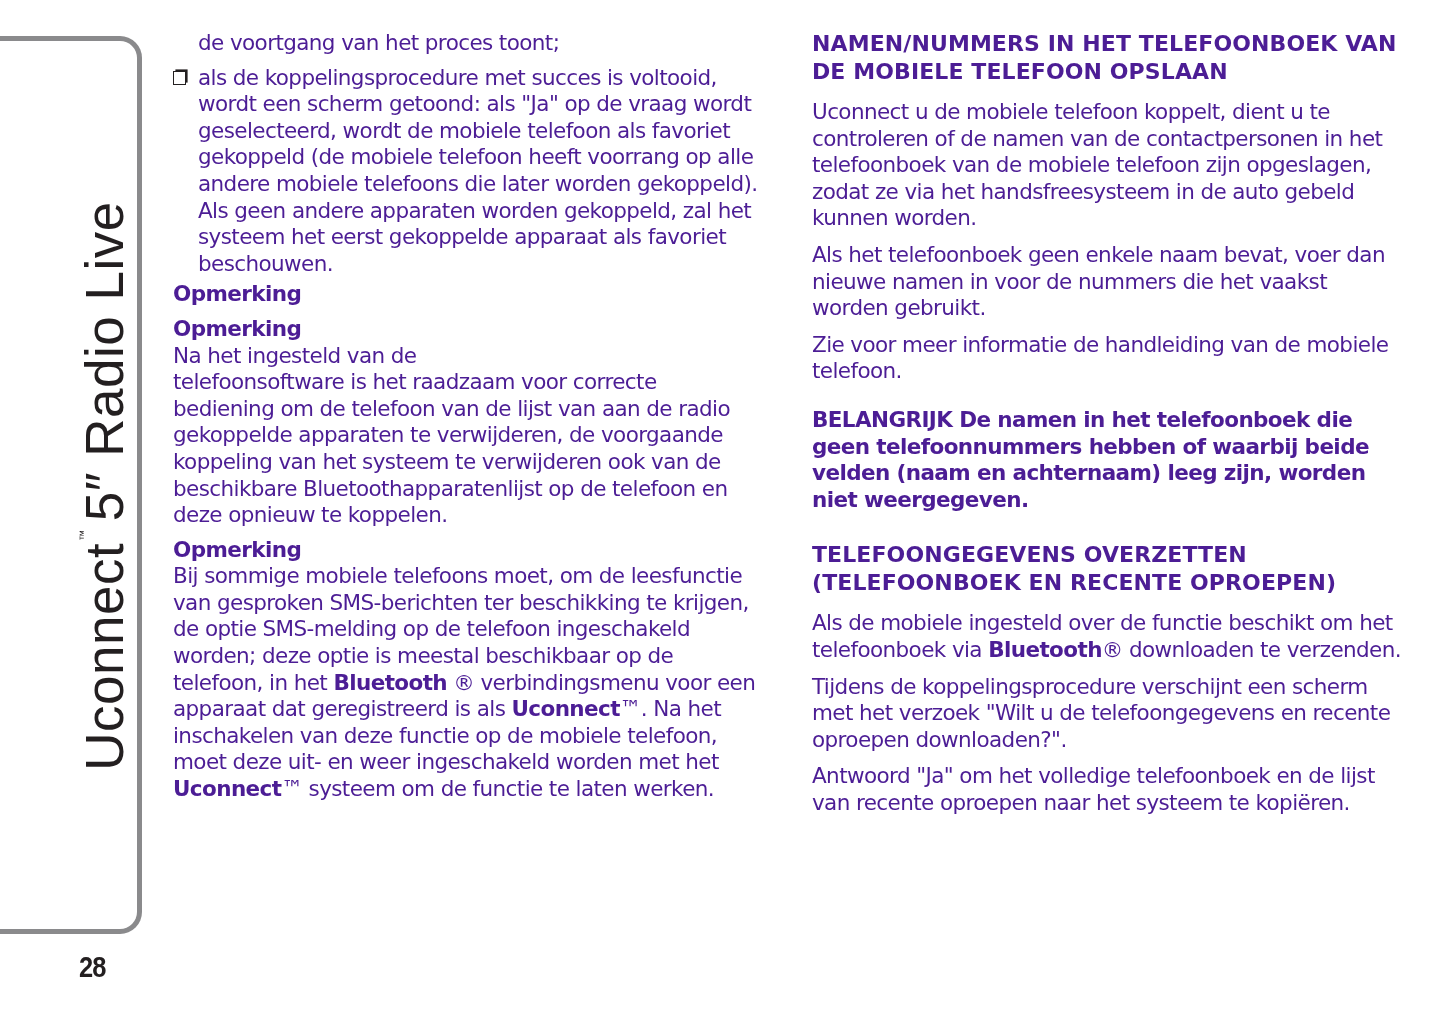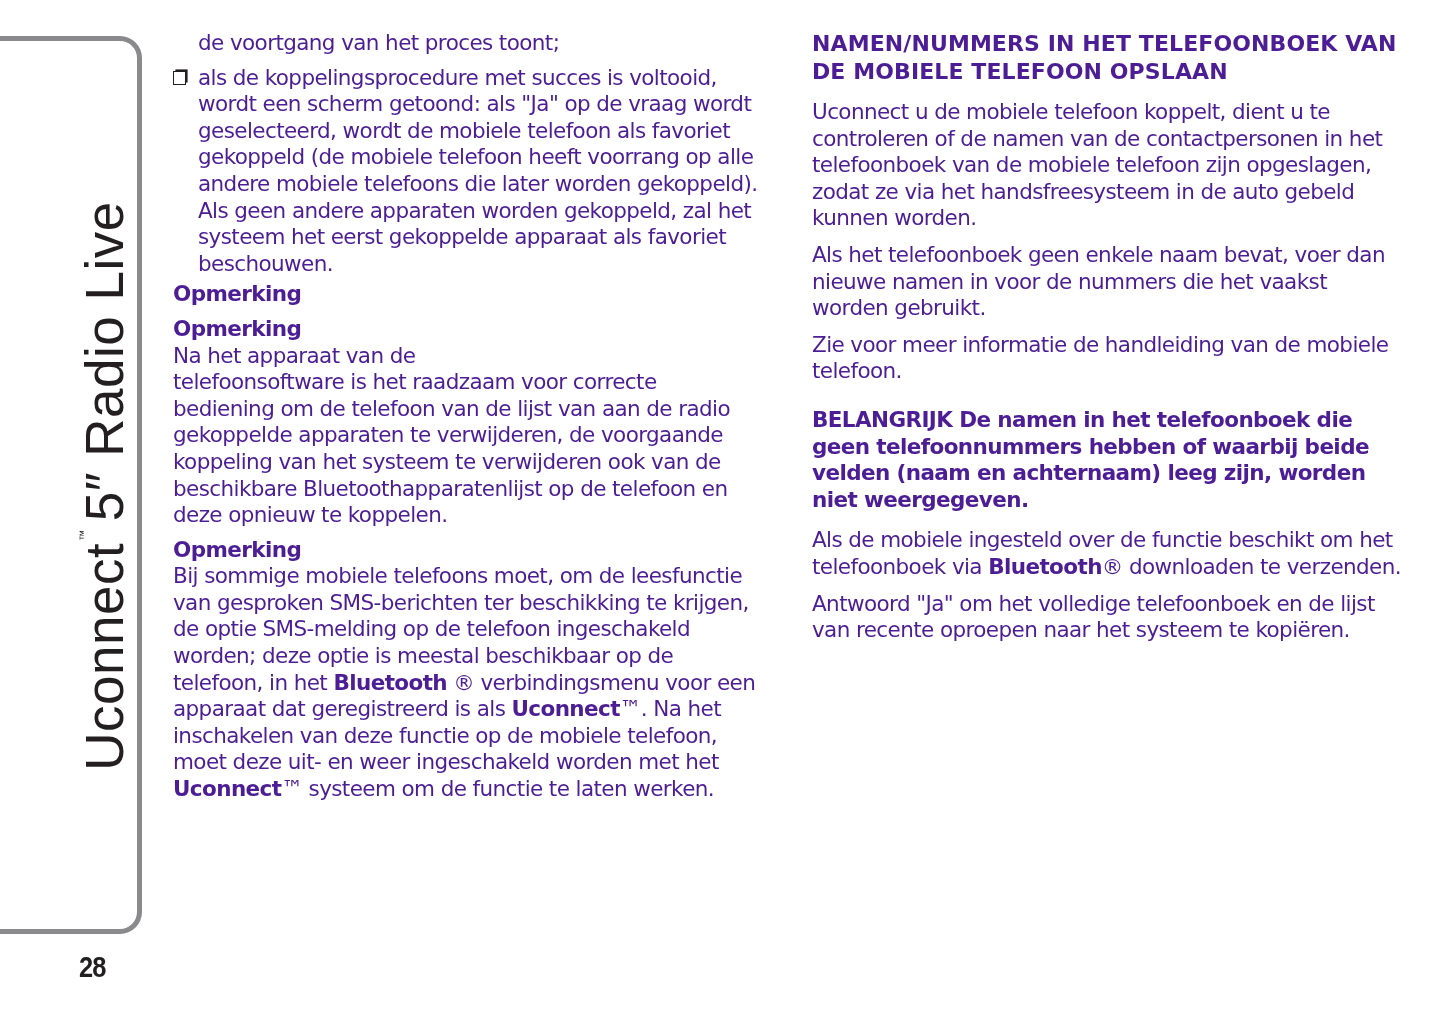--- a/index.html
+++ b/index.html
@@ -134,29 +134,31 @@
 <div class="col col-left">
   <p class="indent">de voortgang van het proces toont;</p>
   <div class="bullet-item">
     <span class="bullet-icon"></span>
     <span>als de koppelingsprocedure met succes is voltooid, wordt een scherm getoond: als "Ja" op de vraag wordt geselecteerd, wordt de mobiele telefoon als favoriet gekoppeld (de mobiele telefoon heeft voorrang op alle andere mobiele telefoons die later worden gekoppeld). Als geen andere apparaten worden gekoppeld, zal het systeem het eerst gekoppelde apparaat als favoriet beschouwen.</span>
   </div>
 
   <p class="note-title">Opmerking</p>
 
   <p class="note-title sp">Opmerking</p>
-  <p>Na het apparaat van de</p>
+  <p>Na het ingesteld van de</p>
   <p>telefoonsoftware is het raadzaam voor correcte bediening om de telefoon van de lijst van aan de radio gekoppelde apparaten te verwijderen, de voorgaande koppeling van het systeem te verwijderen ook van de beschikbare Bluetoothapparatenlijst op de telefoon en deze opnieuw te koppelen.</p>
 
   <p class="note-title sp">Opmerking</p>
   <p><span>Bij sommige mobiele telefoons moet, om de leesfunctie van gesproken SMS-berichten ter beschikking te krijgen, de optie SMS-melding op de telefoon ingeschakeld worden; deze optie is meestal beschikbaar op de telefoon, in het </span><b>Bluetooth</b><span> ® verbindingsmenu voor een apparaat dat geregistreerd is als </span><b>Uconnect</b><span>™. Na het inschakelen van deze functie op de mobiele telefoon, moet deze uit- en weer ingeschakeld worden met het </span><b>Uconnect</b><span>™ systeem om de functie te laten werken.</span></p>
 </div>
 
 <div class="col col-right">
   <h2 class="heading" style="margin:0;">NAMEN/NUMMERS IN HET TELEFOONBOEK VAN DE MOBIELE TELEFOON OPSLAAN</h2>
   <p class="para rt-1">Uconnect u de mobiele telefoon koppelt, dient u te controleren of de namen van de contactpersonen in het telefoonboek van de mobiele telefoon zijn opgeslagen, zodat ze via het handsfreesysteem in de auto gebeld kunnen worden.</p>
   <p class="para">Als het telefoonboek geen enkele naam bevat, voer dan nieuwe namen in voor de nummers die het vaakst worden gebruikt.</p>
   <p class="para">Zie voor meer informatie de handleiding van de mobiele telefoon.</p>
   <p class="para big">BELANGRIJK De namen in het telefoonboek die geen telefoonnummers hebben of waarbij beide velden (naam en achternaam) leeg zijn, worden niet weergegeven.</p>
 
+  <h2 class="heading sp" style="margin-bottom:0;">TELEFOONGEGEVENS OVERZETTEN (TELEFOONBOEK EN RECENTE OPROEPEN)</h2>
   <p class="para rt-1"><span>Als de mobiele ingesteld over de functie beschikt om het telefoonboek via </span><b>Bluetooth</b><span>® downloaden te verzenden.</span></p>
+  <p class="para">Tijdens de koppelingsprocedure verschijnt een scherm met het verzoek "Wilt u de telefoongegevens en recente oproepen downloaden?".</p>
   <p class="para">Antwoord "Ja" om het volledige telefoonboek en de lijst van recente oproepen naar het systeem te kopiëren.</p>
 </div>
 
 </body></html>

